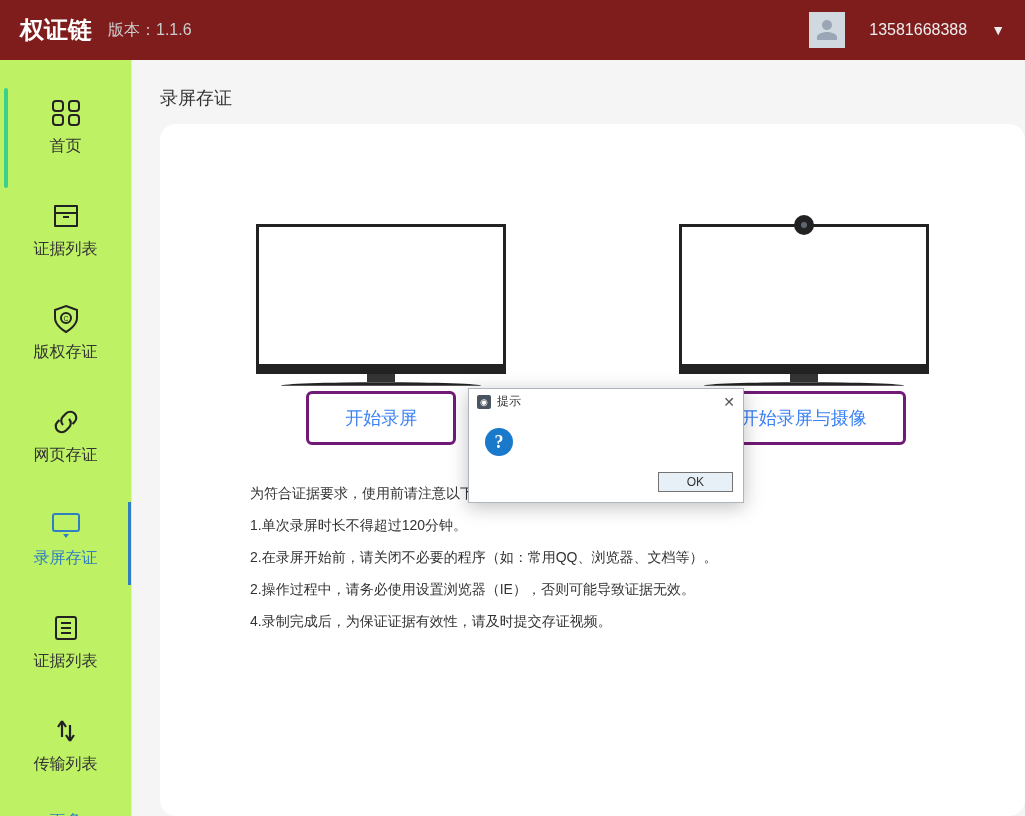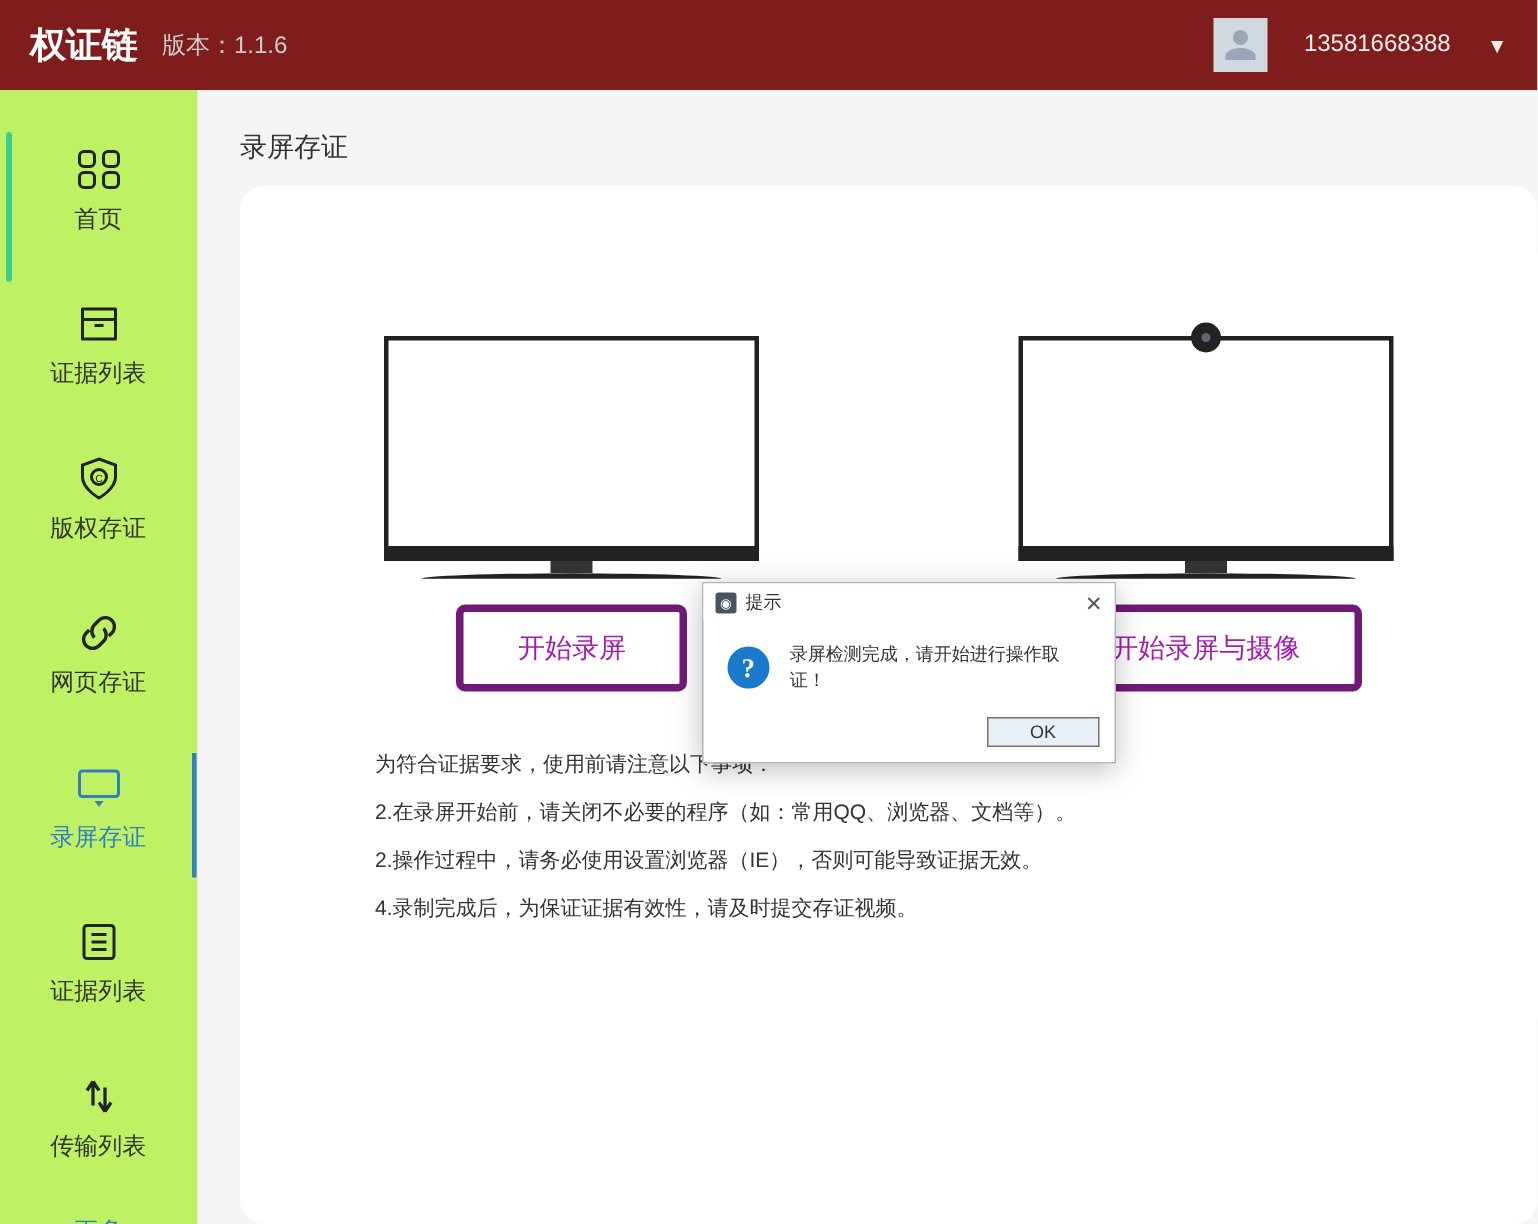--- a/index.html
+++ b/index.html
@@ -33,21 +33,21 @@
   .monitor-wrap { display:flex; flex-direction:column; align-items:center; position:relative; }
   .monitor { width: 250px; height: 150px; border: 3px solid #222; background:#fff; position: relative; }
   .monitor::after { content:""; position:absolute; bottom:-3px; left:-3px; right:-3px; height:10px; background:#222; }
   .monitor-dot1 { position:absolute; bottom:-1px; left:6px; width:8px; height:4px; background:#e3b04b; }
   .monitor-dot2 { position:absolute; bottom:-1px; right:6px; width:8px; height:4px; background:#e3b04b; }
   .webcam { position:absolute; top:-12px; left:50%; transform:translateX(-50%); width:20px; height:20px; background:#222; border-radius:50%; display:flex; align-items:center; justify-content:center; }
   .webcam::after { content:""; width:6px; height:6px; background:#5d6672; border-radius:50%; }
   .stand-neck { width: 28px; height: 8px; background:#333; }
   .stand-base { width: 200px; height: 6px; background: linear-gradient(#222,#222); border-radius: 50% / 100% 100% 0 0; transform: scaleY(0.6); margin-top: -1px; }
   
-  .big-btn { border: 5px solid #701a75; background:#fff; color:#a21caf; font-size: 18px; padding: 12px 36px; border-radius: 6px; cursor:pointer; margin-top: 16px; }
+  .big-btn { border: 3px solid #701a75; background:#fff; color:#3b82f6; font-size: 18px; padding: 12px 36px; border-radius: 6px; cursor:pointer; margin-top: 4px; }
   
   .instructions { margin: 30px 40px 0 40px; }
   .instr-title { font-size: 14px; color:#333; margin-bottom: 14px; }
   .instr-line { font-size: 14px; color:#333; margin-bottom: 14px; }
   
   
   .dialog { position: absolute; left: 468px; top: 388px; width: 276px; background:#fff; border:1px solid #aeb5bd; box-shadow: 0 4px 18px rgba(0,0,0,0.25); }
   .dialog-title { display:flex; align-items:center; gap:6px; padding: 4px 8px; background:#fff; font-size:12px; color:#333; position:relative; }
   .dialog-title .close { margin-left:auto; color:#555; font-size:14px; cursor:pointer; font-family: sans-serif; }
   .dialog-body { display:flex; align-items:center; gap:14px; padding: 14px 16px 8px 16px; }
@@ -176,34 +176,34 @@
               <div class="monitor-dot2"></div>
           </div>
           <div class="stand-neck"></div>
           <div class="stand-base"></div>
           <button class="big-btn">开始录屏与摄像</button>
         </div>
       </div>
 
       <div class="instructions">
         <div class="instr-title">为符合证据要求，使用前请注意以下事项：</div>
+        <div class="instr-line">1.单次录屏时长不得超过120分钟。</div>
         <div class="instr-line">2.在录屏开始前，请关闭不必要的程序（如：常用QQ、浏览器、文档等）。</div>
         <div class="instr-line">2.操作过程中，请务必使用设置浏览器（IE），否则可能导致证据无效。</div>
         <div class="instr-line">4.录制完成后，为保证证据有效性，请及时提交存证视频。</div>
       </div>
     </div>
   </div>
 </div>
 
 <div class="dialog">
   <div class="dialog-title">
     <div class="shield-mini">◉</div>
     <span>提示</span>
     <span class="close">✕</span>
   </div>
   <div class="dialog-body">
     <div class="info-icon">?</div>
-    <div class="dialog-msg">录屏检测完成，请开始进行操作取证！</div>
   </div>
   <div class="dialog-footer">
     <button class="ok-btn">OK</button>
   </div>
 </div>
 
 </body></html>

